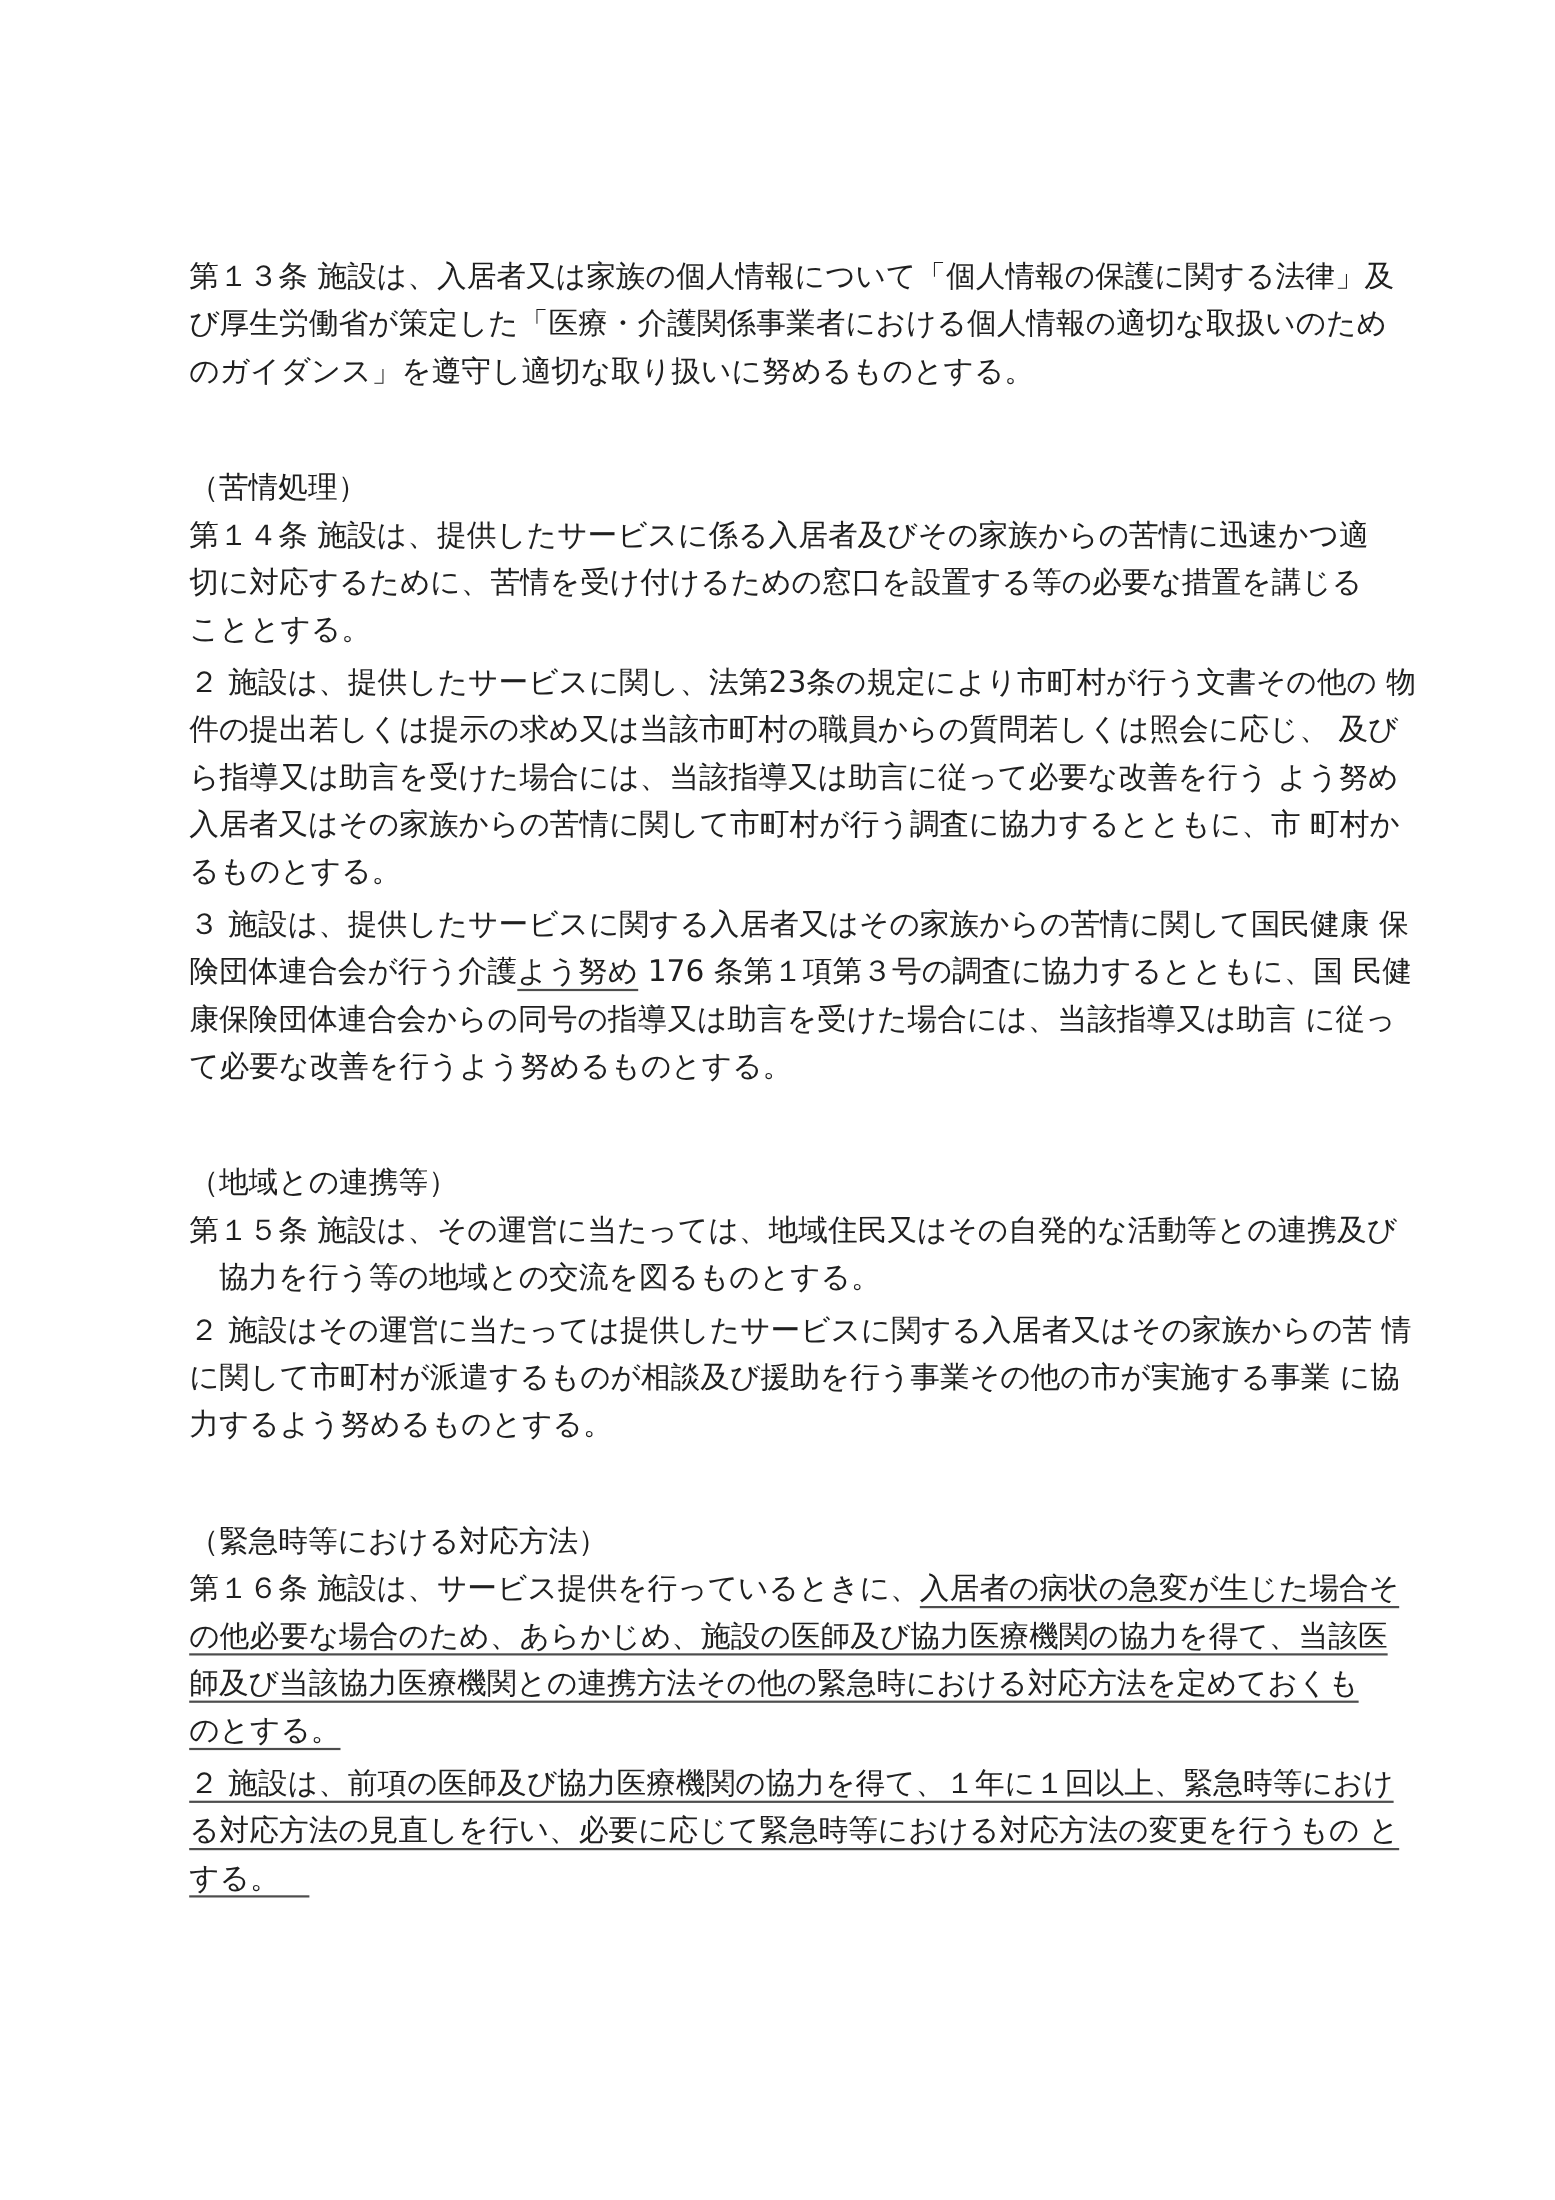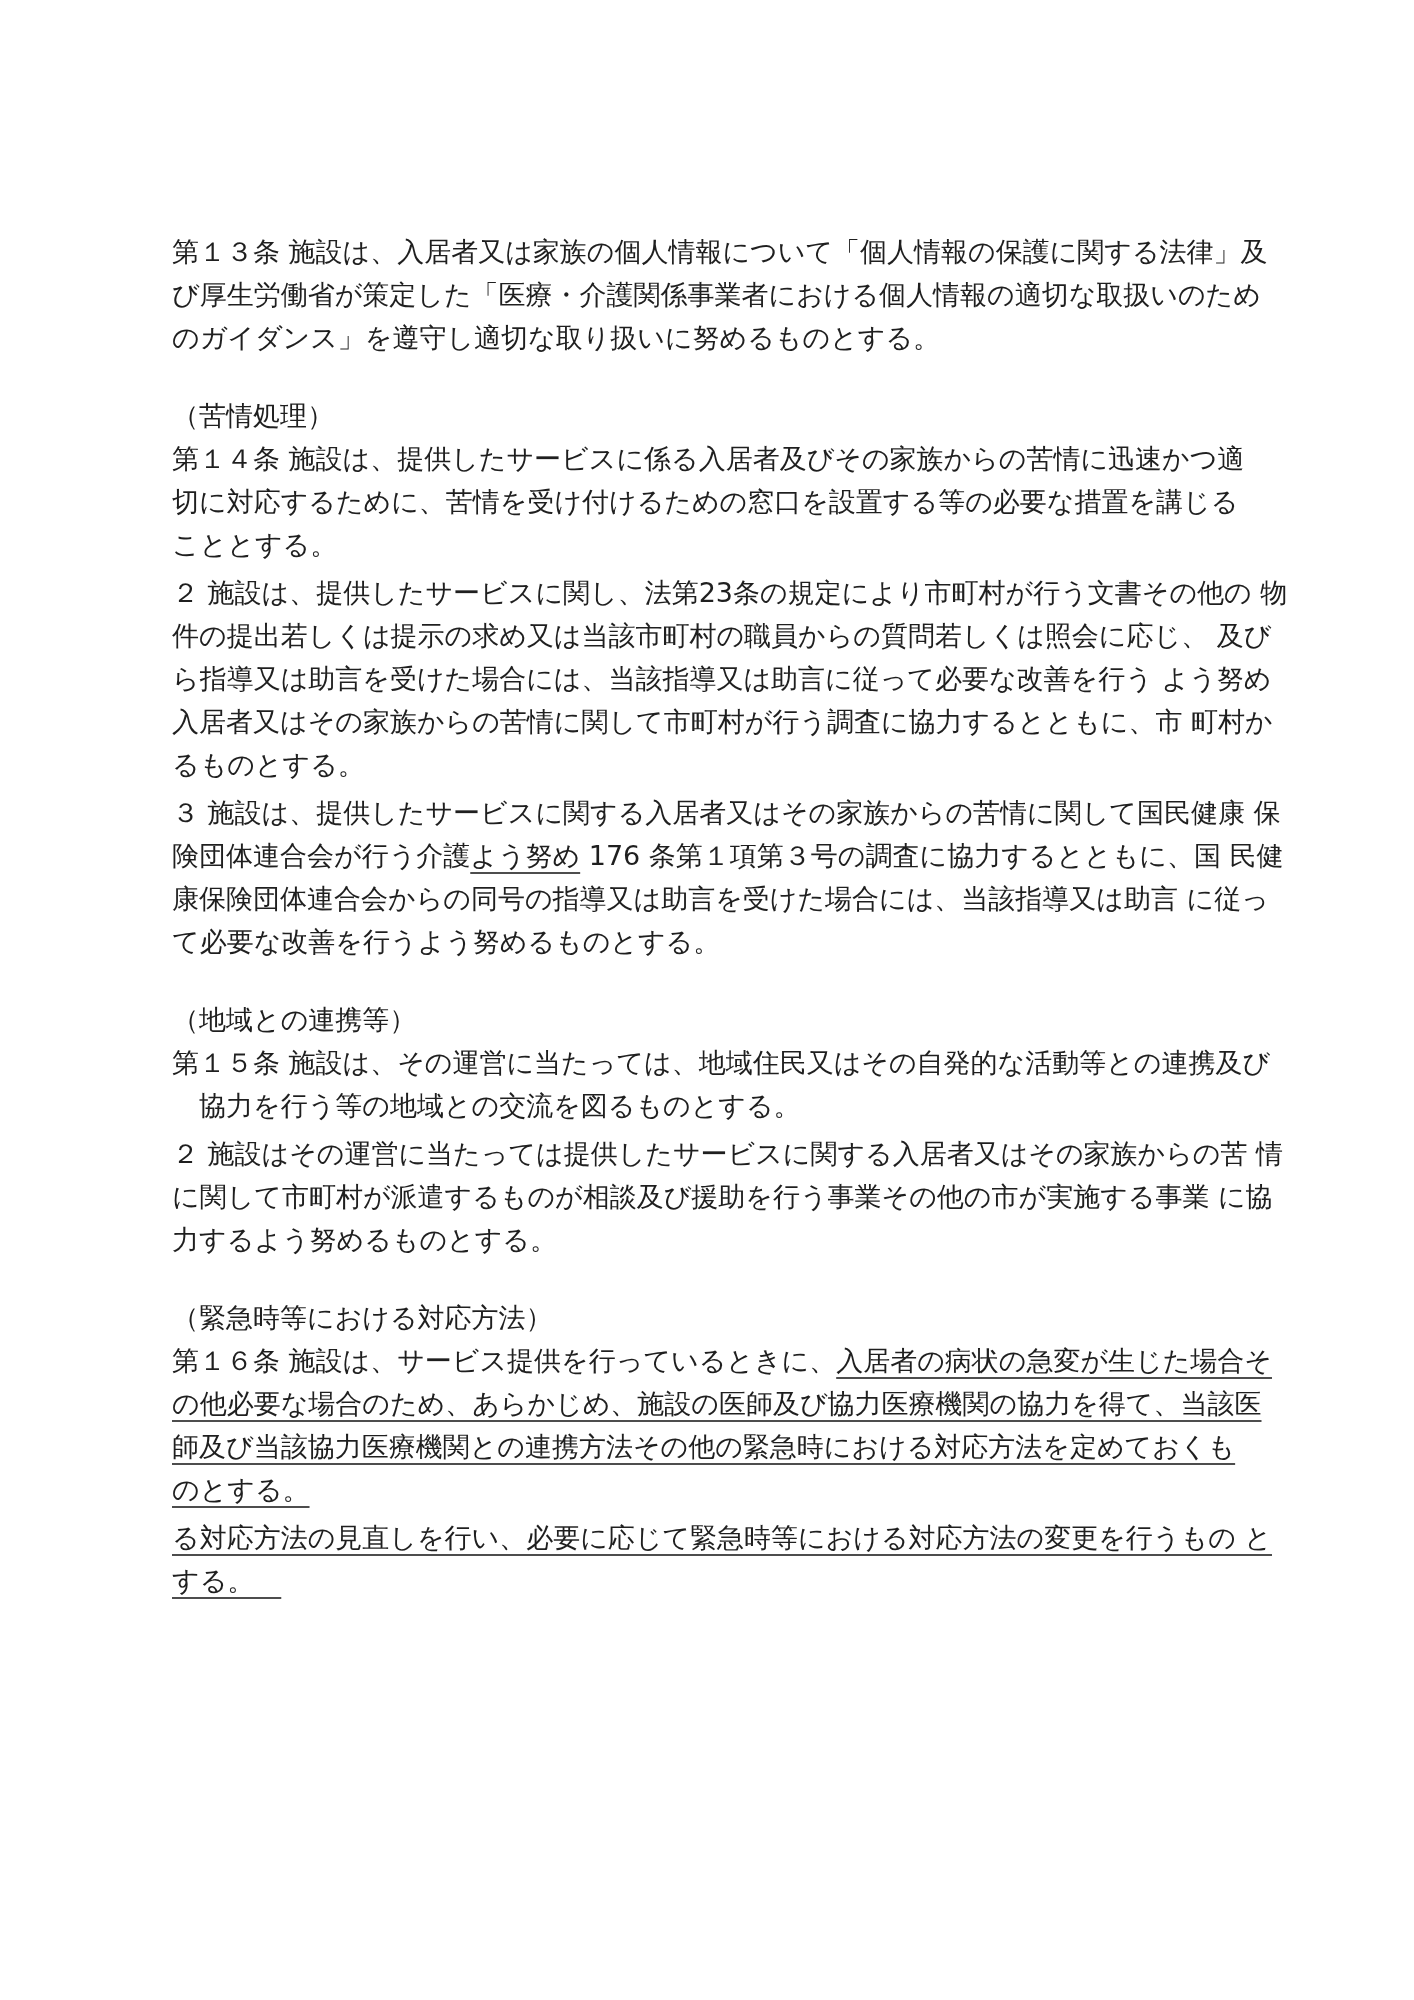--- a/index.html
+++ b/index.html
@@ -13,21 +13,21 @@
     box-sizing: border-box;
     width: 1306px;
     height: 2000px;
     padding: 230px 150px 0 172px;
     font-family: "DejaVu Sans", "Liberation Sans", sans-serif;
     font-size: 27px;
     line-height: 43px;
     color: #1f1f1f;
   }
   .block { margin: 0 0 5px 0; }
-  .block.heading { margin-bottom: 0; }
+  .block.heading { margin-bottom: 0; margin-top: 28px; }
   .block.spacer { height: 30px; margin: 0; }
   .line {
     white-space: pre;
   }
   .u {
     text-decoration-line: underline;
     text-decoration-thickness: 2px;
     text-underline-offset: 7px;
     text-decoration-color: var(--ul-color, #4d4d4d);
   }
@@ -81,17 +81,18 @@
       <div class="block heading">
         <div class="line"><span class="">（緊急時等における対応方法）</span></div>
       </div>
       <div class="block paragraph">
         <div class="line"><span class="">第１６条 施設は、サービス提供を行っているときに、</span><span class="u">入居者の病状の急変が生じた場合そ</span></div>
         <div class="line"><span class="u">の他必要な場合のため、あらかじめ、施設の医師及び協力医療機関の協力を得て、当該医</span></div>
         <div class="line"><span class="u">師及び当該協力医療機関との連携方法その他の緊急時における対応方法を定めておくも</span></div>
         <div class="line"><span class="u">のとする。</span></div>
       </div>
       <div class="block paragraph">
+        <div class="line"><span class="u">２ 施設は、前項の医師及び協力医療機関の協力を得て、１年に１回以上、緊急時等におけ</span></div>
         <div class="line"><span class="u">る対応方法の見直しを行い、必要に応じて緊急時等における対応方法の変更を行うもの と</span></div>
         <div class="line"><span class="u">する。　</span></div>
       </div>
     </div>
 </div>
 
 </body></html>

